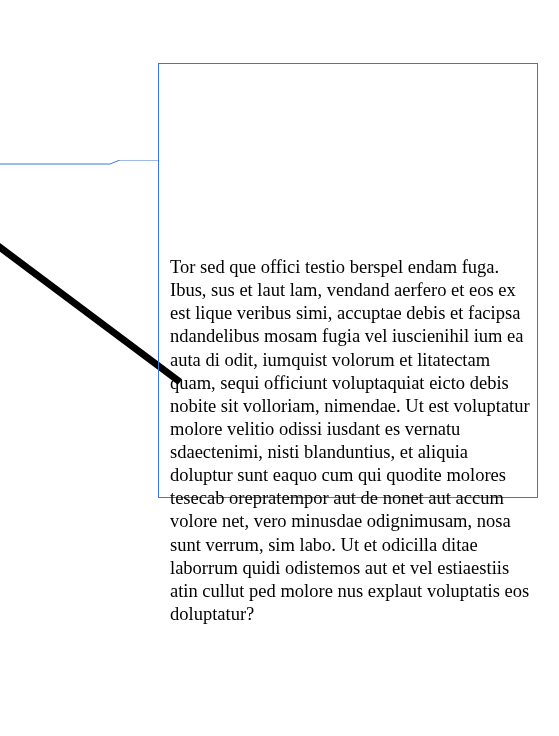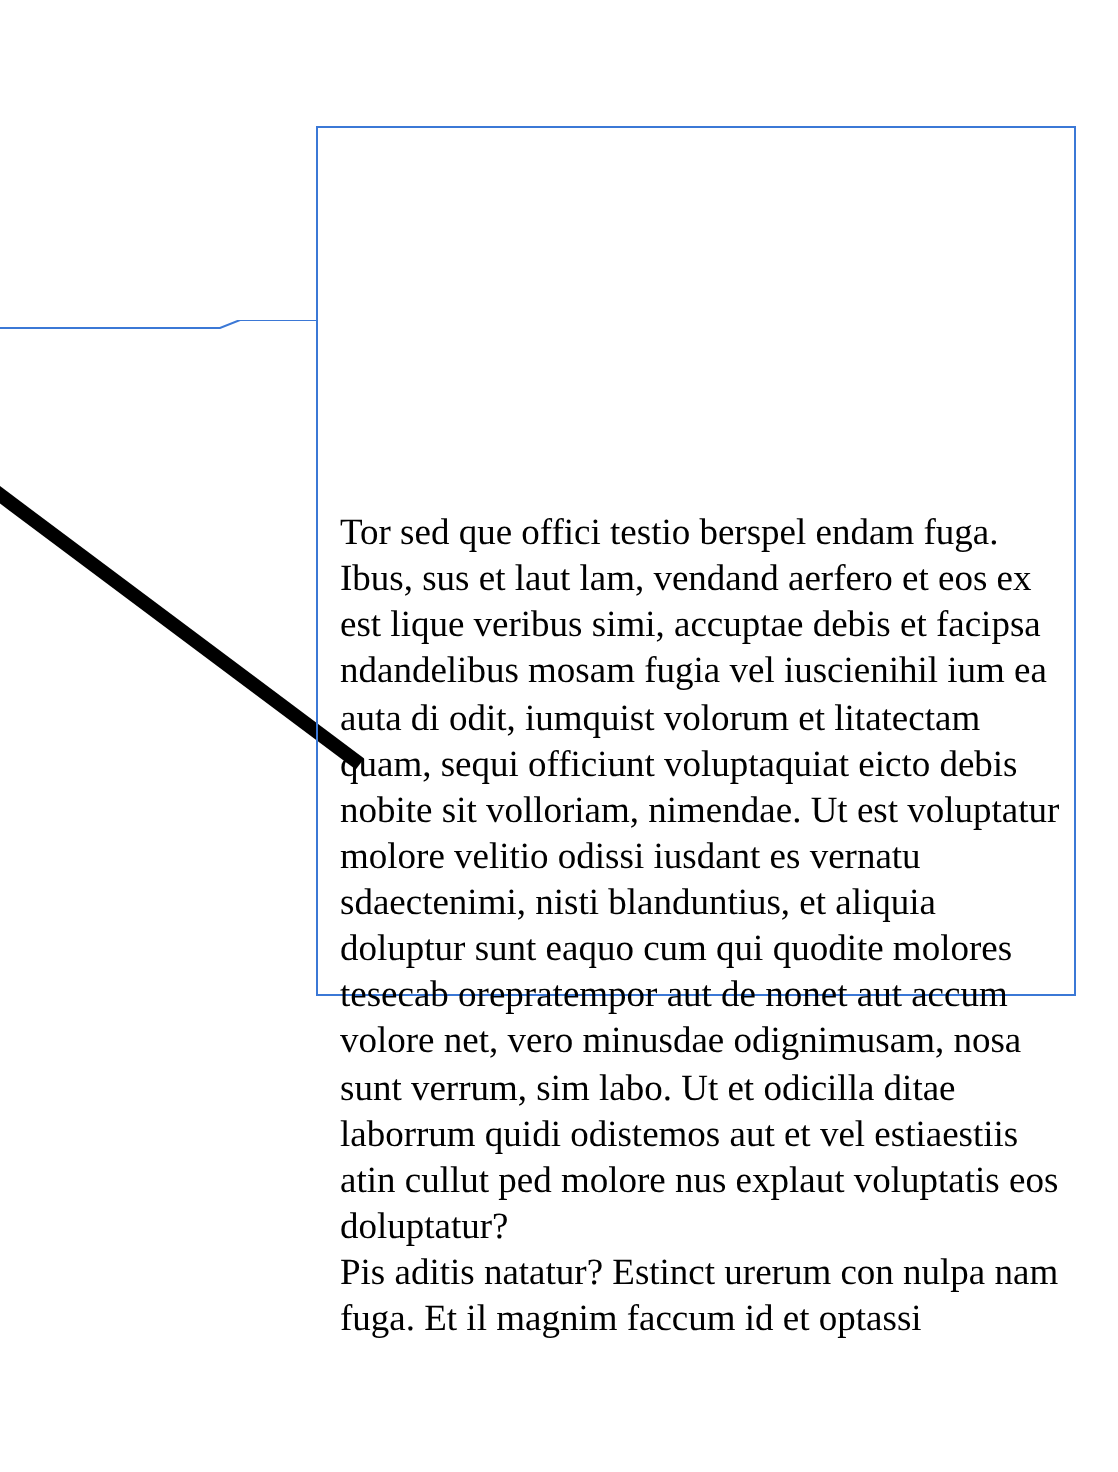--- a/index.html
+++ b/index.html
@@ -66,16 +66,15 @@
   </svg>
 
   <svg class="frame-tail" width="160" height="14">
     <polyline points="0,4 110,4 120,0 158,0" fill="none" stroke="#3b78d6" stroke-width="1"></polyline>
   </svg>
 
   <div class="frame-box"></div>
 
   <div class="body-text">
     <p>Tor sed que offici testio berspel endam fuga. Ibus, sus et laut lam, vendand aerfero et eos ex est lique veribus simi, accuptae debis et facipsa ndandelibus mosam fugia vel iuscienihil ium ea auta di odit, iumquist volorum et litatectam quam, sequi officiunt voluptaquiat eicto debis nobite sit volloriam, nimendae. Ut est voluptatur molore velitio odissi iusdant es vernatu sdaectenimi, nisti blanduntius, et aliquia doluptur sunt eaquo cum qui quodite molores tesecab orepratem­por aut de nonet aut accum volore net, vero minusdae odignimusam, nosa sunt verrum, sim labo. Ut et odicilla ditae laborrum quidi odistemos aut et vel estiaestiis atin cullut ped molore nus explaut voluptatis eos doluptat­ur?</p>
-    <p>Pis aditis natatur? Estinct urerum con nulpa nam fuga. Et il magnim faccum id et optassi</p>
   </div>
 
 </div>
 
 </body></html>

